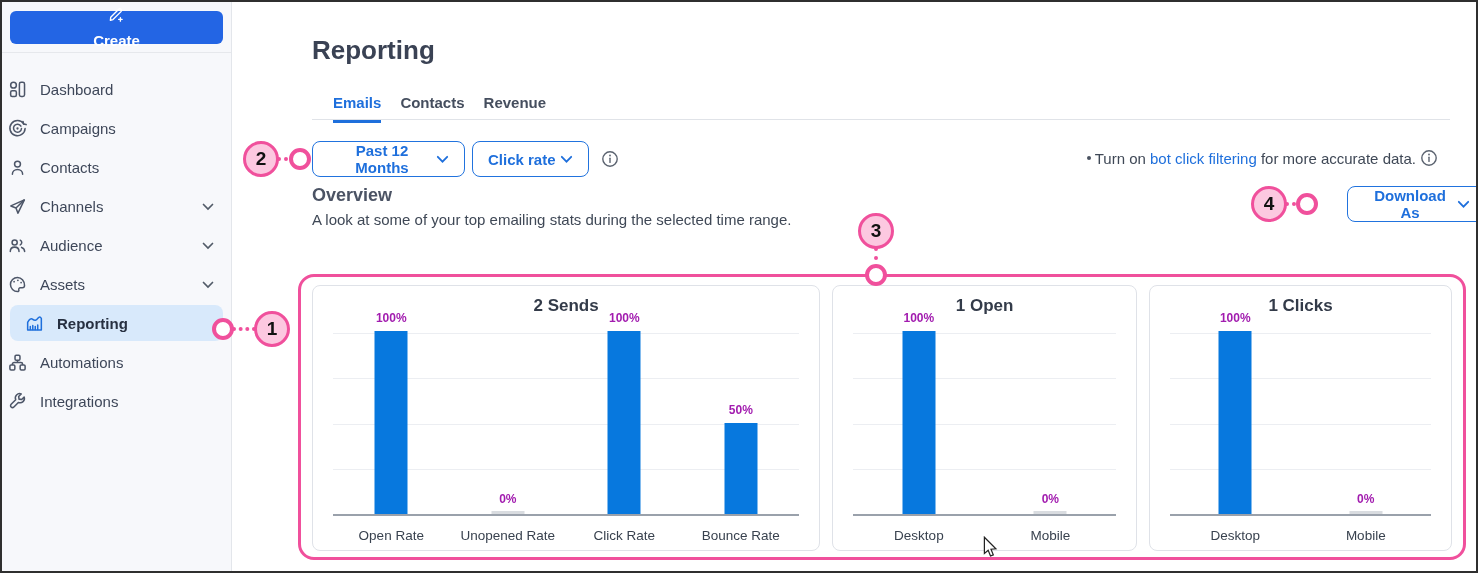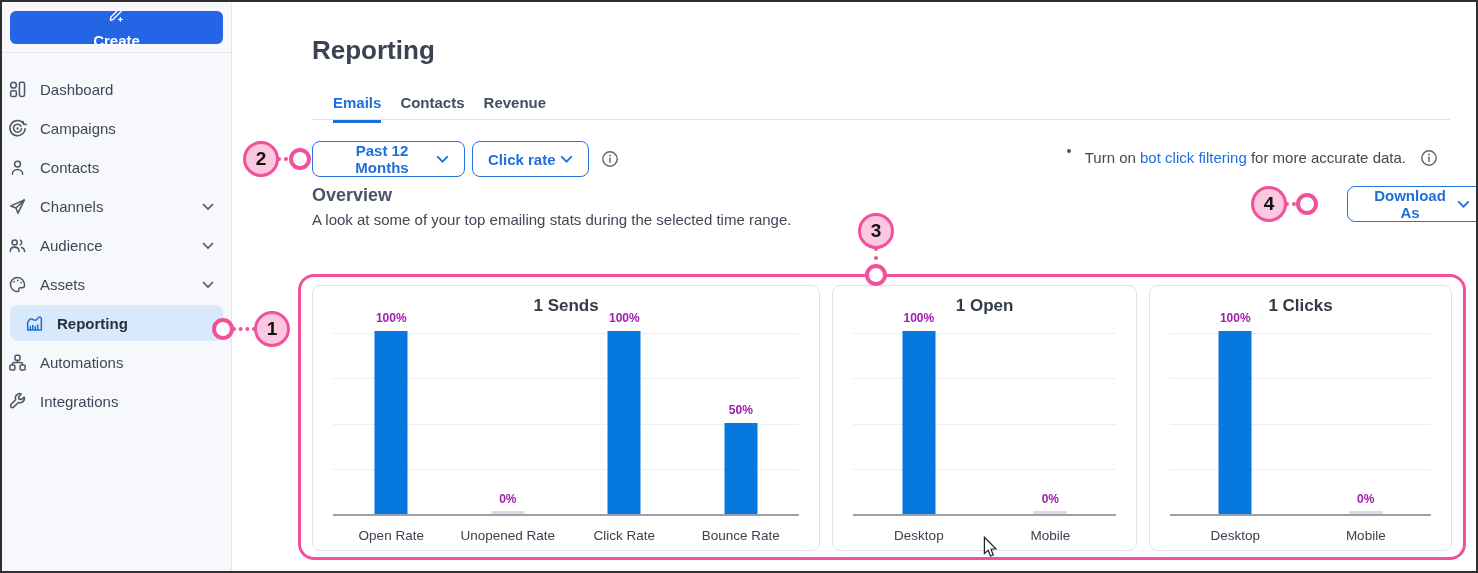--- a/index.html
+++ b/index.html
@@ -50,21 +50,21 @@
     border:1px solid #2173de; border-radius:8px; color:var(--accent,#1e6fdc);
     font-weight:700; font-size:15px; font-family:"Liberation Sans", sans-serif;
     display:flex; align-items:center; justify-content:space-between; padding:0 15px; cursor:pointer;
   }
   .btn-date   { left:310px; top:139px; width:153px; }
   .btn-metric { left:470px; top:139px; width:117px; }
   .btn-download { left:1317px; top:184px; width:139px;margin-left:28px; }
   .info-ico { color:#5b6370; display:inline-flex; }
   .info-1 { position:absolute; left:599px; top:148px; }
   .notice {
-    position:absolute; top:147px; right:38px; display:flex; align-items:flex-start; gap:14px;
+    position:absolute; top:147px; right:38px; display:flex; align-items:center; gap:4px;
     font-size:15px; color:#3f4856;
   }
   .notice .bullet { width:4px; height:4px; border-radius:50%; background:#4a5260; }
   .notice a { color:var(--accent,#1e6fdc); text-decoration:none; cursor:pointer; }
 
   .overview-h { position:absolute; left:310px; top:183px; font-size:18px; font-weight:700; color:#4b5364; }
   .overview-d { position:absolute; left:310px; top:209px; font-size:15px; color:#3f4856; }
 
   
   .charts-wrap {
@@ -295,21 +295,21 @@
     <span>
       <svg width="13" height="9" viewBox="0 0 13 9" fill="none" stroke="currentColor" stroke-width="1.8" stroke-linecap="round">
           <path d="M1.8 1.8 L6.5 6.6 L11.2 1.8"></path>
         </svg>
     </span>
   </button>
 
   <div class="charts-wrap">
 
     <div class="card" style="width:510px">
-      <div class="card-title">1 Sends</div>
+      <div class="card-title">2 Sends</div>
       <div class="plot">
         <div class="grid" style="top:0"></div>
         <div class="grid" style="top:25%"></div>
         <div class="grid" style="top:50%"></div>
         <div class="grid" style="top:75%"></div>
         <div class="bars">
             <div class="slot">
               <div class="bar" style="height: 183px;"></div>
               <div class="val" style="bottom: 189px;">100%</div>
             </div>

